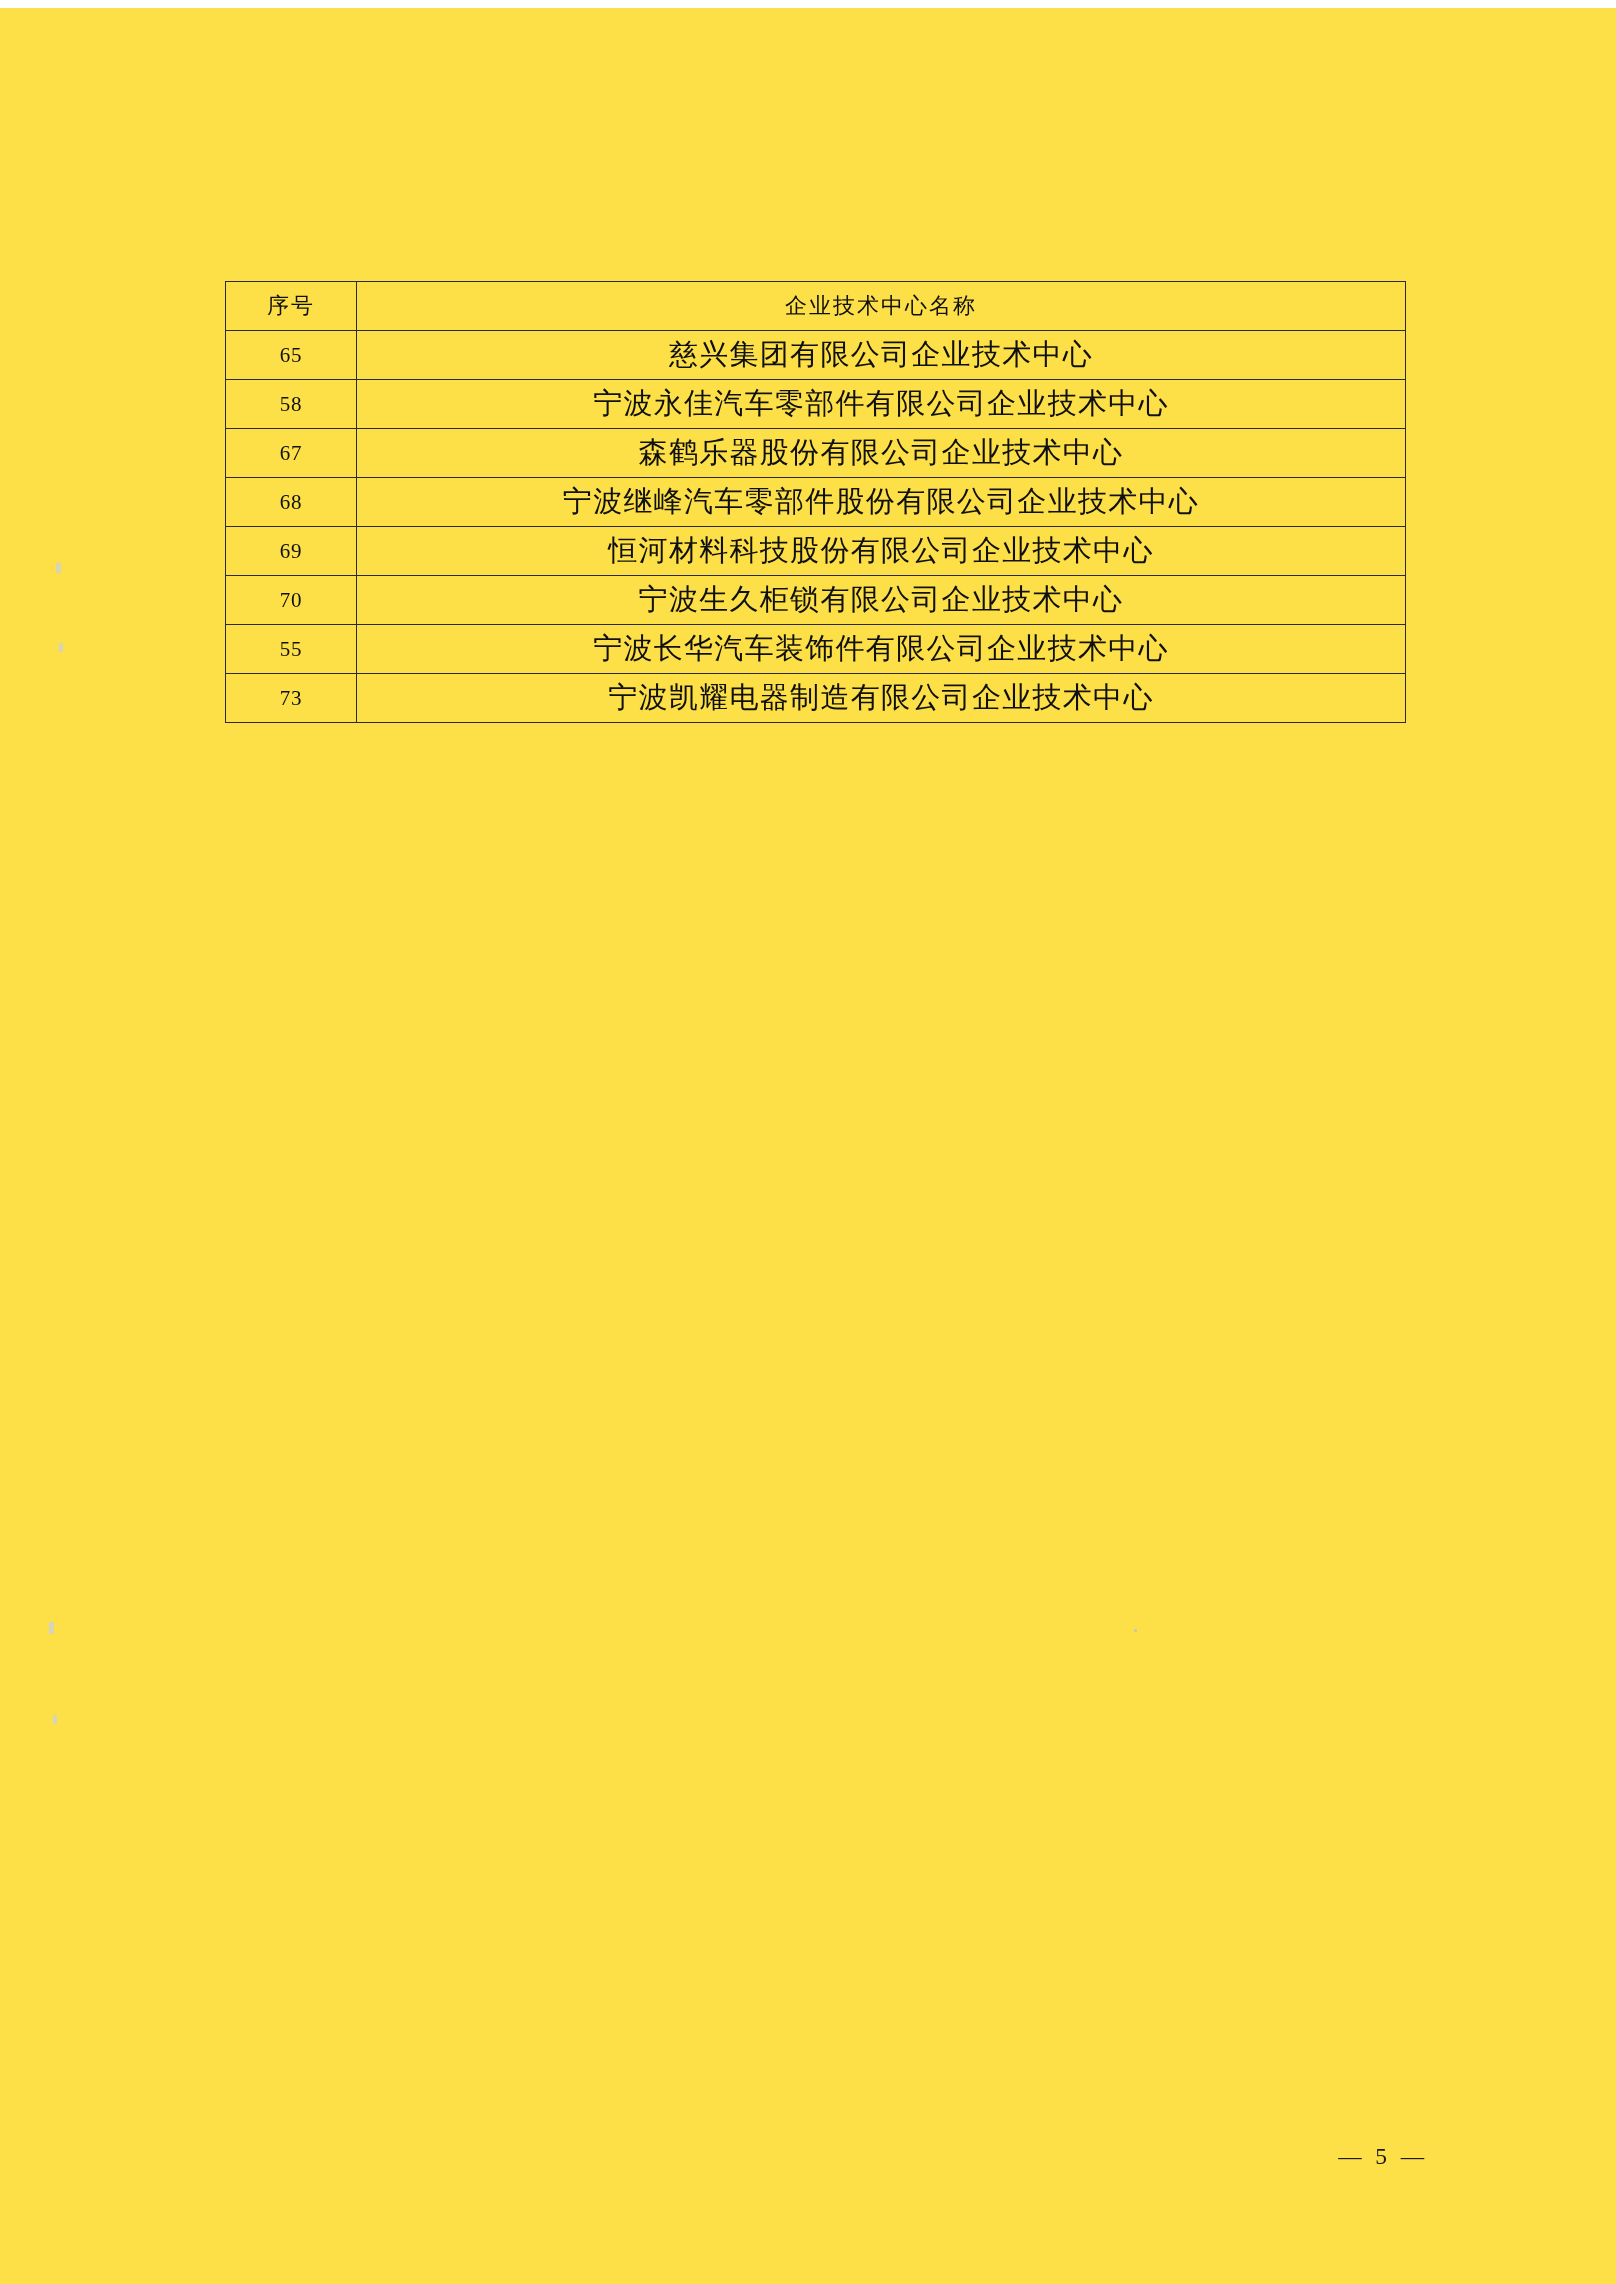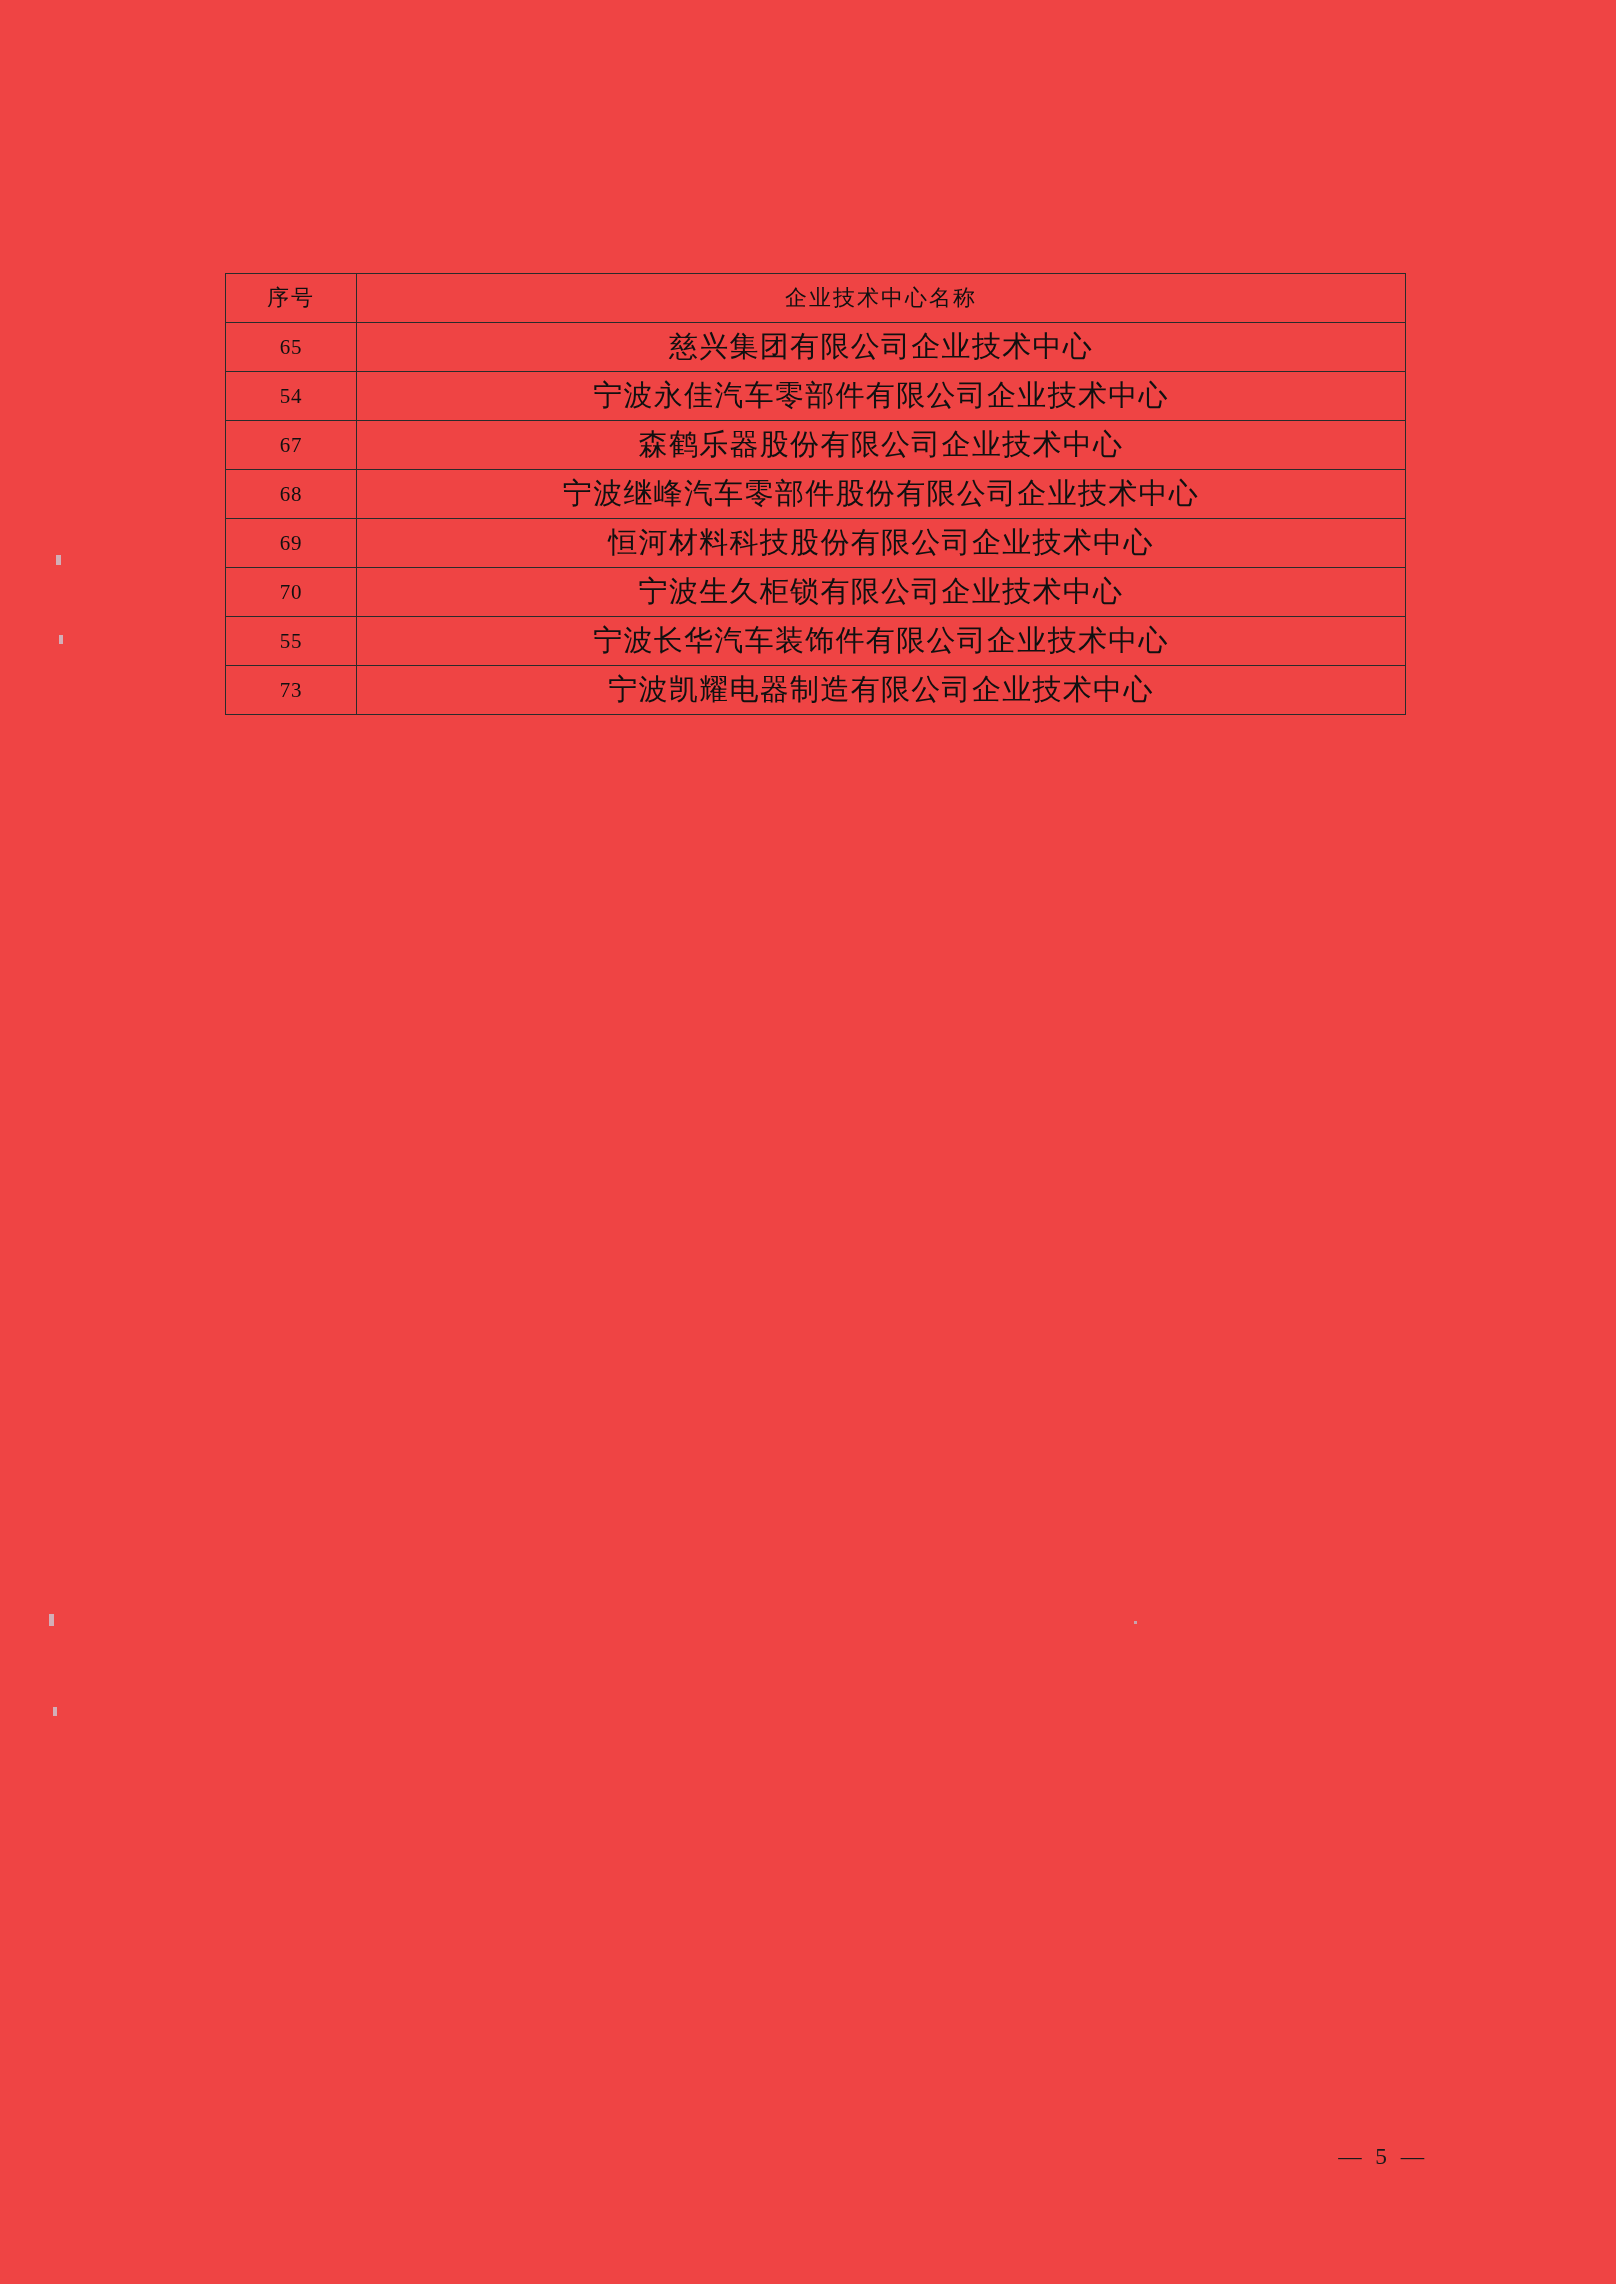--- a/index.html
+++ b/index.html
@@ -12,21 +12,22 @@
     background: #ffffff;
     font-family: "Liberation Serif", serif;
     position: relative;
     overflow: hidden;
   }
 
   
   .page {
     position: absolute;
     inset: 0;
-    background: #ef4444;
+    background: #fde047;
+    margin-top: 8px;
   }
 
   .doc-table {
     position: absolute;
     left: 225px;
     top: 273px;
     width: 1178px;
     border-collapse: collapse;
     table-layout: fixed;
   }
@@ -95,21 +96,21 @@
         <th class="col-no head-cell">序号</th>
         <th class="col-name head-cell">企业技术中心名称</th>
       </tr>
     </thead>
     <tbody>
       <tr>
         <td class="no-cell">65</td>
         <td class="name-cell">慈兴集团有限公司企业技术中心</td>
       </tr>
       <tr>
-        <td class="no-cell">54</td>
+        <td class="no-cell">58</td>
         <td class="name-cell">宁波永佳汽车零部件有限公司企业技术中心</td>
       </tr>
       <tr>
         <td class="no-cell">67</td>
         <td class="name-cell">森鹤乐器股份有限公司企业技术中心</td>
       </tr>
       <tr>
         <td class="no-cell">68</td>
         <td class="name-cell">宁波继峰汽车零部件股份有限公司企业技术中心</td>
       </tr>

